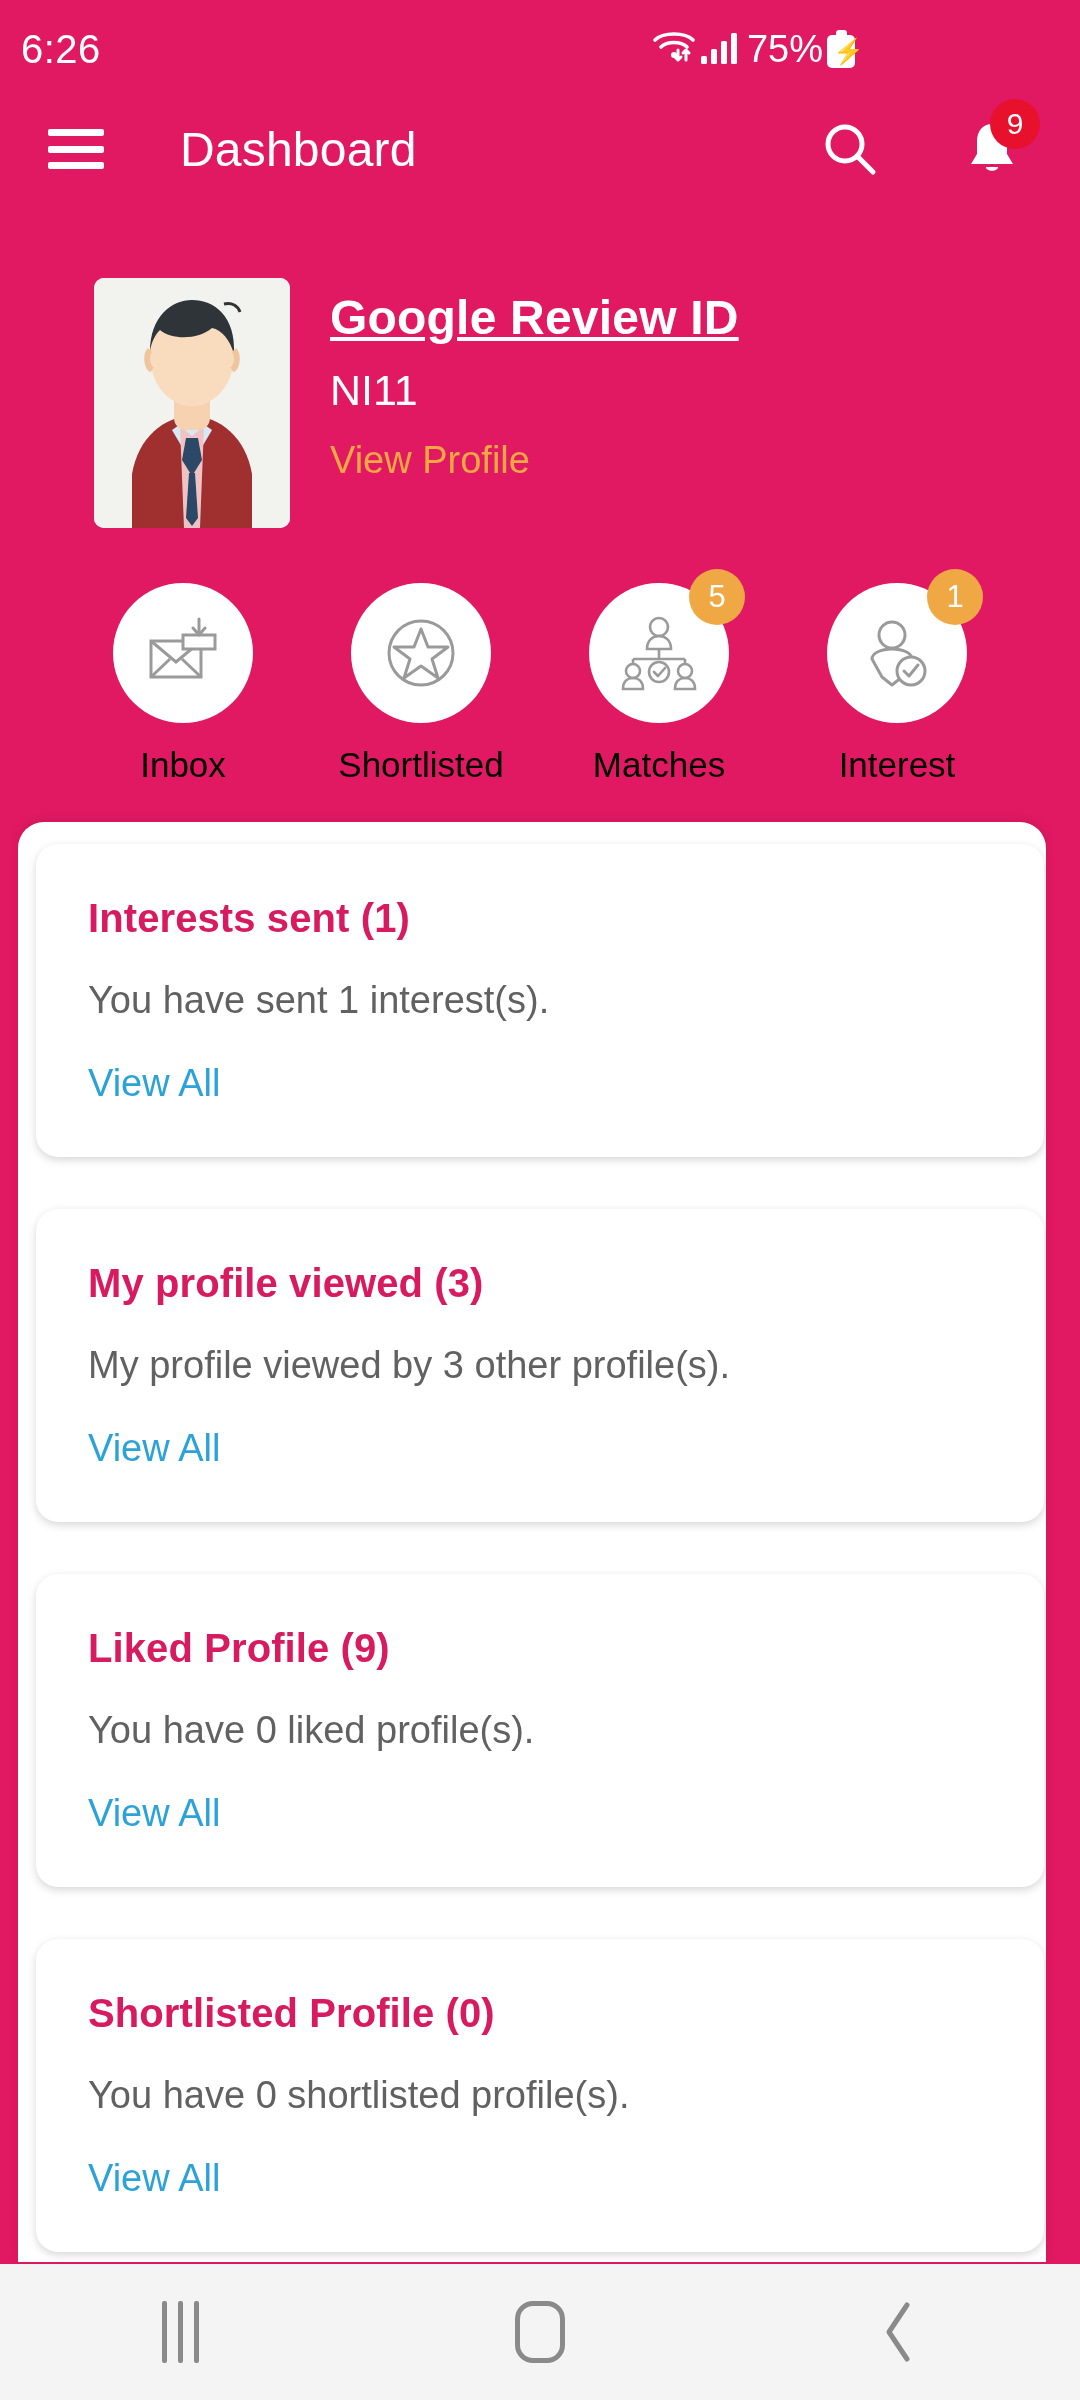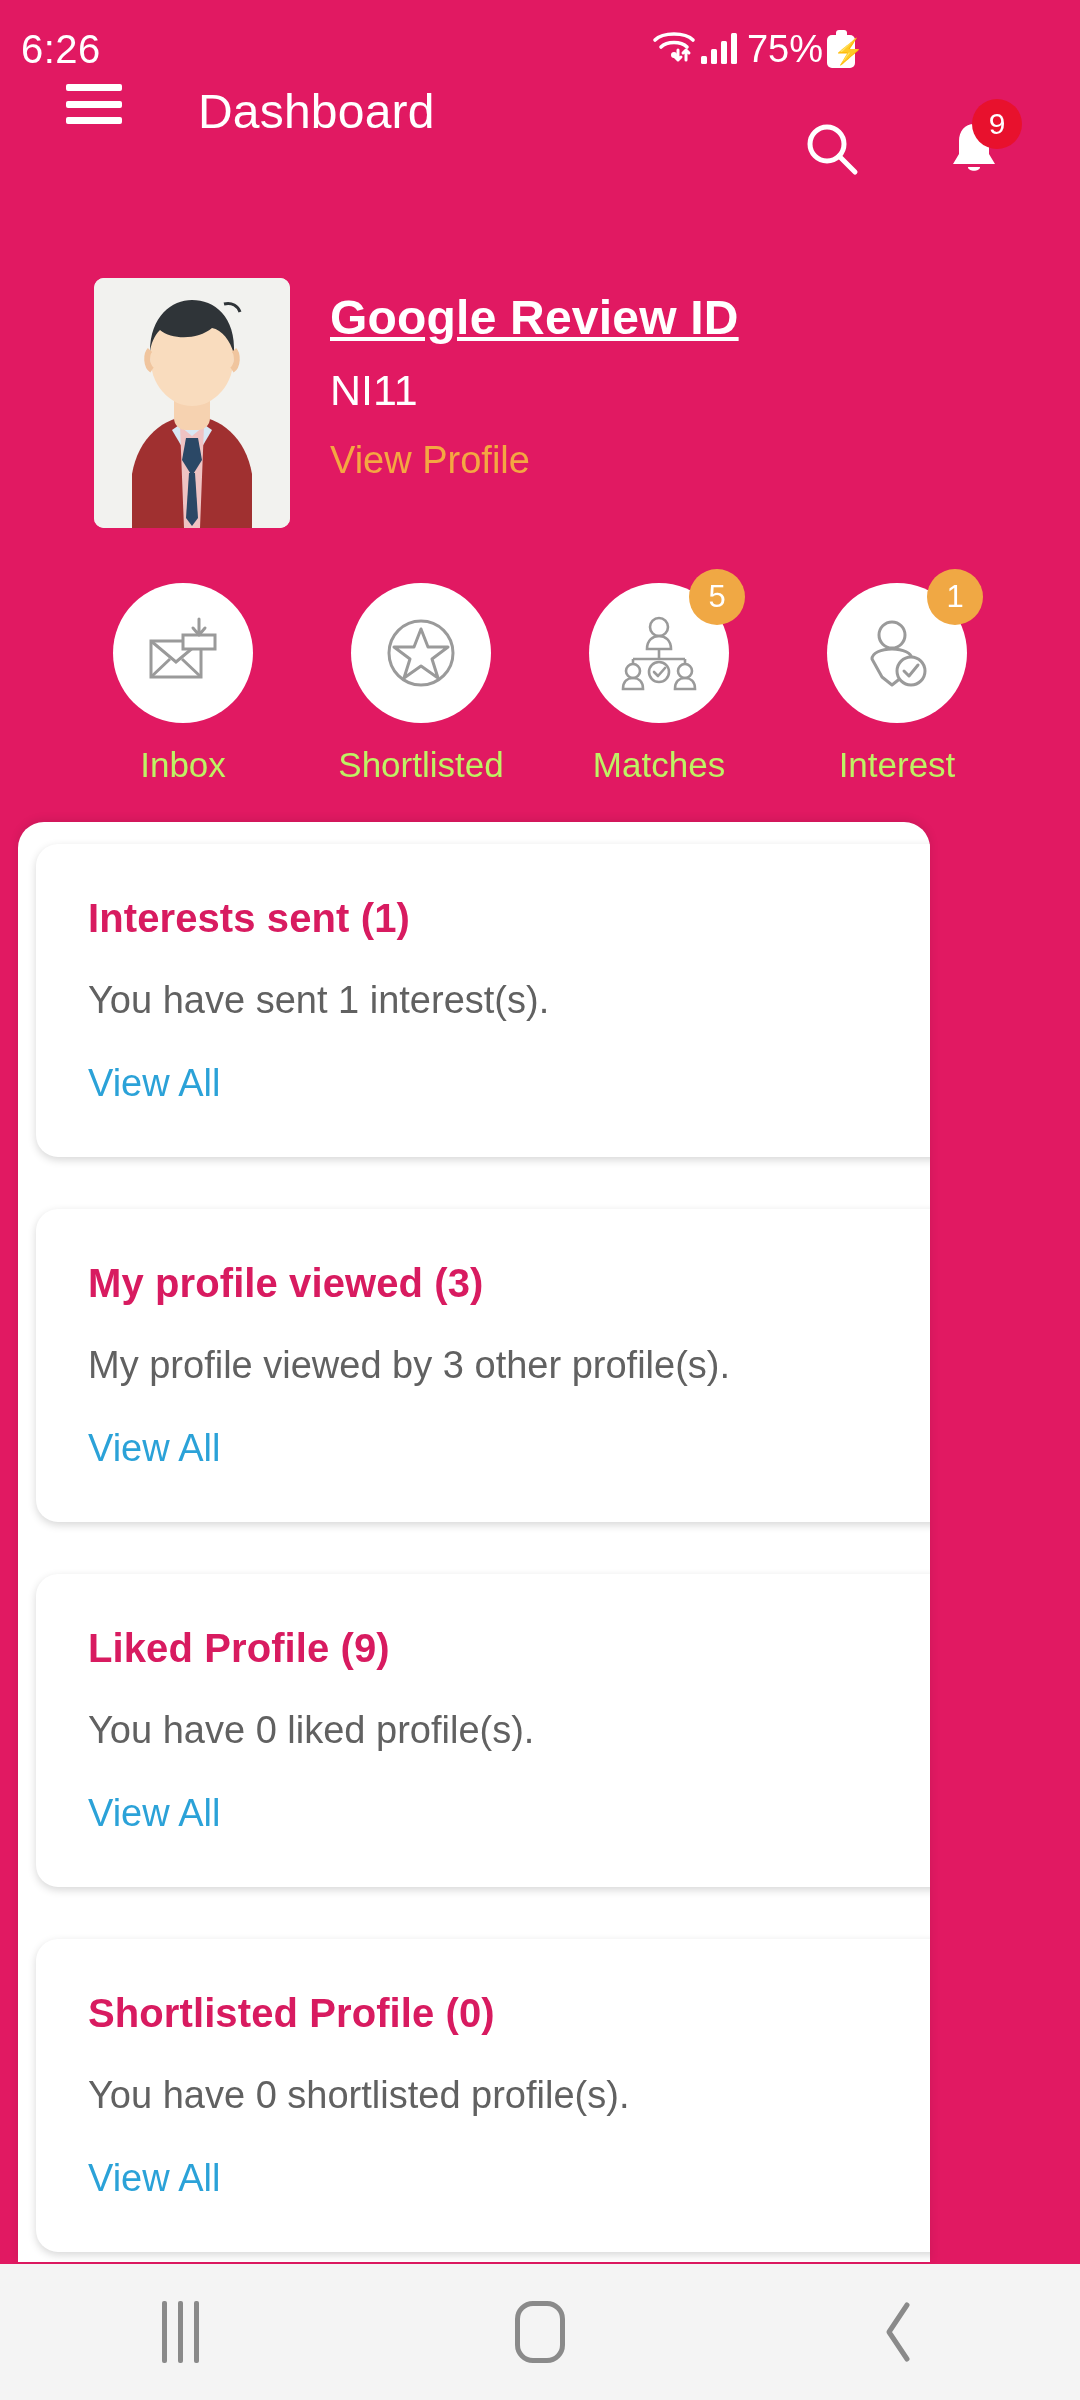--- a/index.html
+++ b/index.html
@@ -80,21 +80,22 @@
     color: #111111;
   }
 
   
   .appbar {
     position: absolute;
     top: 84px; left: 0;
     width: 1080px;
     height: 130px;
     display: flex;
-    padding: 0 66px;
+    align-items: center;
+    padding: 0 48px;
     box-sizing: border-box;
   }
   .hamburger {
     width: 56px;
     height: 40px;
     display: flex;
     flex-direction: column;
     justify-content: space-between;
     cursor: pointer;
   }
@@ -231,31 +232,31 @@
     font-size: 31px;
     display: flex;
     align-items: center;
     justify-content: center;
     box-sizing: border-box;
     padding: 0 4px;
   }
   .quick-label {
     margin-top: 22px;
     font-size: 35px;
-    color: #bef264;
+    color: #000000;
     white-space: nowrap;
     text-align: right;
   }
 
   
   .panel {
     position: absolute;
     top: 822px;
     left: 18px;
-    width: 912px;
+    width: 1028px;
     height: 1440px;
     background: #FFFFFF;
     border-radius: 26px 26px 0 0;
     box-shadow: 0 -2px 10px rgba(0,0,0,0.10);
     overflow: hidden;
     box-sizing: border-box;
   }
   .panel-scroll {
     position: absolute;
     top: 0; left: 0;

